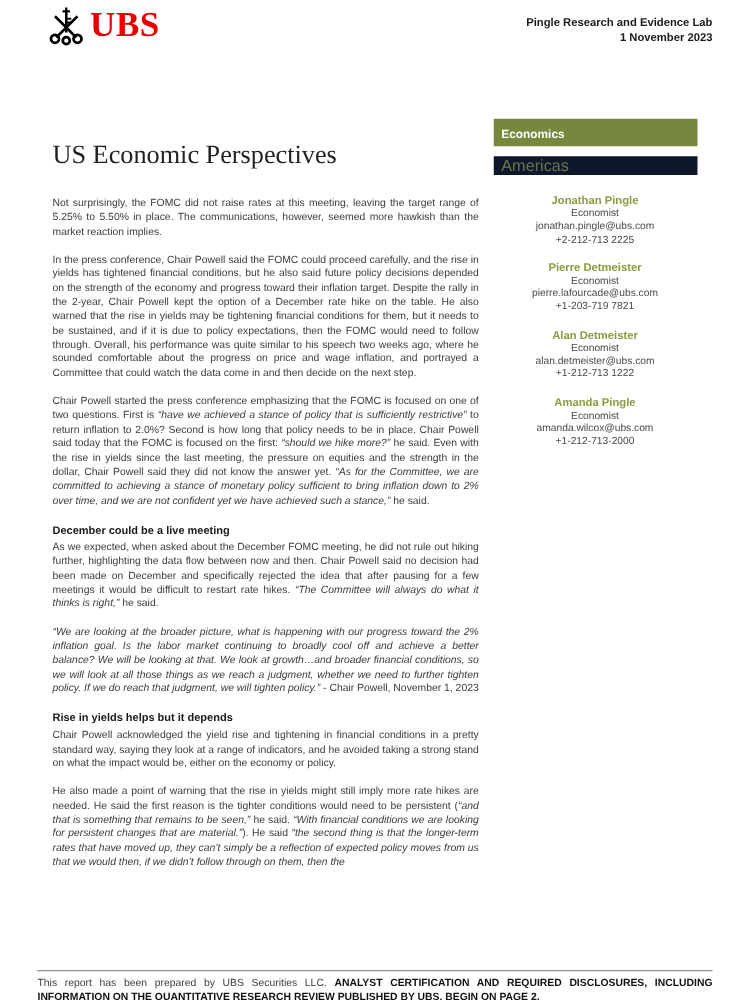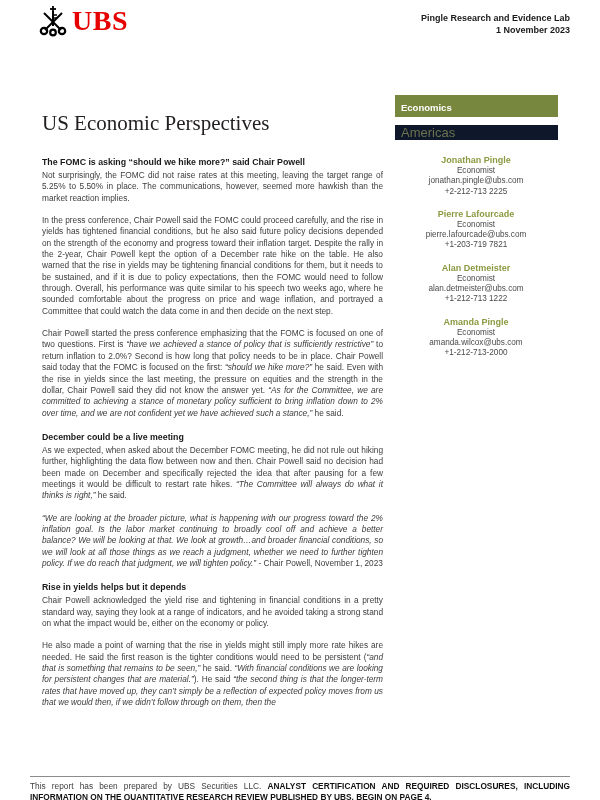--- a/index.html
+++ b/index.html
@@ -67,21 +67,20 @@
     <div>Pingle Research and Evidence Lab</div>
     <div>1 November 2023</div>
   </div>
 </div>
 
 <div class="title-block">
   <h1>US Economic Perspectives</h1>
 </div>
 
 <main class="body-col">
-  <h3 class="first">The FOMC is asking “should we hike more?” said Chair Powell</h3>
   <p><span>Not surprisingly, the FOMC did not raise rates at this meeting, leaving the target range of 5.25% to 5.50% in place. The communications, however, seemed more hawkish than the market reaction implies.</span></p>
   <p><span>In the press conference, Chair Powell said the FOMC could proceed carefully, and the rise in yields has tightened financial conditions, but he also said future policy decisions depended on the strength of the economy and progress toward their inflation target. Despite the rally in the 2-year, Chair Powell kept the option of a December rate hike on the table. He also warned that the rise in yields may be tightening financial conditions for them, but it needs to be sustained, and if it is due to policy expectations, then the FOMC would need to follow through. Overall, his performance was quite similar to his speech two weeks ago, where he sounded comfortable about the progress on price and wage inflation, and portrayed a Committee that could watch the data come in and then decide on the next step.</span></p>
   <p><span>Chair Powell started the press conference emphasizing that the FOMC is focused on one of two questions. First is </span><span class="it">“have we achieved a stance of policy that is sufficiently restrictive”</span><span> to return inflation to 2.0%? Second is how long that policy needs to be in place. Chair Powell said today that the FOMC is focused on the first: </span><span class="it">“should we hike more?”</span><span> he said. Even with the rise in yields since the last meeting, the pressure on equities and the strength in the dollar, Chair Powell said they did not know the answer yet. </span><span class="it">“As for the Committee, we are committed to achieving a stance of monetary policy sufficient to bring inflation down to 2% over time, and we are not confident yet we have achieved such a stance,”</span><span> he said.</span></p>
 
   <h3>December could be a live meeting</h3>
   <p><span>As we expected, when asked about the December FOMC meeting, he did not rule out hiking further, highlighting the data flow between now and then. Chair Powell said no decision had been made on December and specifically rejected the idea that after pausing for a few meetings it would be difficult to restart rate hikes. </span><span class="it">“The Committee will always do what it thinks is right,”</span><span> he said.</span></p>
   <p><span class="it">“We are looking at the broader picture, what is happening with our progress toward the 2% inflation goal. Is the labor market continuing to broadly cool off and achieve a better balance? We will be looking at that. We look at growth…and broader financial conditions, so we will look at all those things as we reach a judgment, whether we need to further tighten policy. If we do reach that judgment, we will tighten policy.”</span><span> - Chair Powell, November 1, 2023</span></p>
 
   <h3>Rise in yields helps but it depends</h3>
   <p><span>Chair Powell acknowledged the yield rise and tightening in financial conditions in a pretty standard way, saying they look at a range of indicators, and he avoided taking a strong stand on what the impact would be, either on the economy or policy.</span></p>
@@ -92,21 +91,21 @@
   <div class="bar-econ">Economics</div>
   <div class="bar-region">Americas</div>
   <div class="analysts">
     <div class="analyst">
       <div class="name">Jonathan Pingle</div>
       <div class="detail">Economist</div>
       <div class="detail">jonathan.pingle@ubs.com</div>
       <div class="detail">+2-212-713 2225</div>
     </div>
     <div class="analyst">
-      <div class="name">Pierre Lafourcade</div>
+      <div class="name">Pierre Detmeister</div>
       <div class="detail">Economist</div>
       <div class="detail">pierre.lafourcade@ubs.com</div>
       <div class="detail">+1-203-719 7821</div>
     </div>
     <div class="analyst">
       <div class="name">Alan Detmeister</div>
       <div class="detail">Economist</div>
       <div class="detail">alan.detmeister@ubs.com</div>
       <div class="detail">+1-212-713 1222</div>
     </div>
@@ -114,14 +113,14 @@
       <div class="name">Amanda Pingle</div>
       <div class="detail">Economist</div>
       <div class="detail">amanda.wilcox@ubs.com</div>
       <div class="detail">+1-212-713-2000</div>
     </div>
   </div>
 </aside>
 
 <div class="footer">
   <span>This report has been prepared by UBS Securities LLC.</span>
-  <strong>ANALYST CERTIFICATION AND REQUIRED DISCLOSURES, INCLUDING INFORMATION ON THE QUANTITATIVE RESEARCH REVIEW PUBLISHED BY UBS, BEGIN ON PAGE 4.</strong>
+  <strong>ANALYST CERTIFICATION AND REQUIRED DISCLOSURES, INCLUDING INFORMATION ON THE QUANTITATIVE RESEARCH REVIEW PUBLISHED BY UBS, BEGIN ON PAGE 2.</strong>
 </div>
 
 </body></html>

